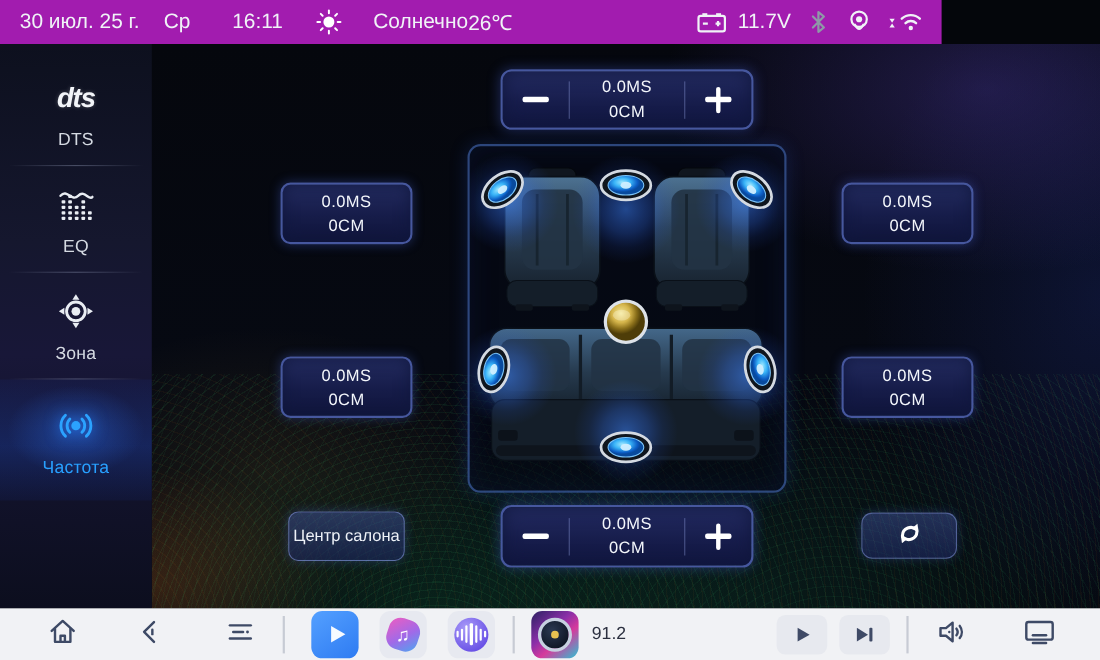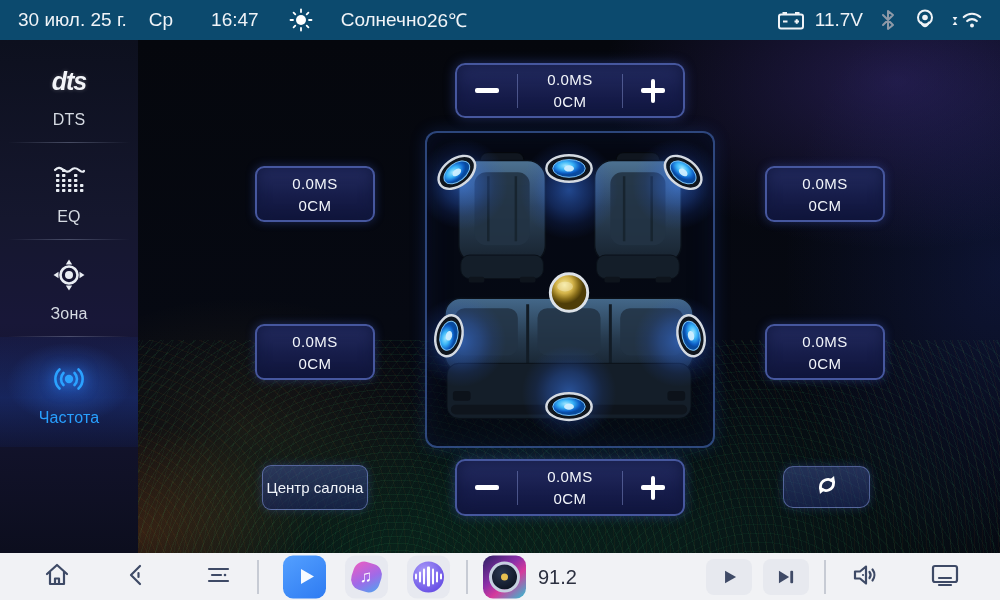--- a/index.html
+++ b/index.html
@@ -1,34 +1,34 @@
 <!DOCTYPE html>
 <html><head>
 <meta charset="utf-8">
 <style>
   html,body{margin:0;padding:0;}
   body{width:1000px;height:600px;overflow:hidden;background:#04060b;
        font-family:"Liberation Sans",sans-serif;-webkit-font-smoothing:antialiased;}
   .screen{position:relative;width:1000px;height:600px;background:#04060b;}
 
   
-  .statusbar{position:absolute;left:0;top:0;width:1000px;height:40px;background:#0c4a6e;
+  .statusbar{position:absolute;left:0;top:0;width:856px;height:40px;background:#a21caf;
     display:flex;align-items:center;color:#f0f3f7;font-size:19px;z-index:5;}
   .sb-left{display:flex;align-items:center;padding-left:18px;}
   .sb-right{margin-left:auto;display:flex;align-items:center;padding-right:14px;}
   .sb-date{margin-right:22px;} .sb-day{margin-right:38px;} .sb-time{margin-right:30px;}
   .sb-sun{margin-right:28px;display:flex;} .sb-cond{}
   .sb-batt{margin-right:9px;display:flex;} .sb-volt{margin-right:15px;}
   .sb-bt{margin-right:14px;display:flex;} .sb-loc{margin-right:12px;display:flex;}
   .sb-wifi{display:flex;}
 
   
   .sidebar{position:absolute;left:0;top:40px;width:138px;height:513px;z-index:4;
     background:linear-gradient(180deg,#0d101e 0%,#15172e 35%,#181738 55%,#0c0e1e 100%);
-    display:flex;flex-direction:column;padding-top:6px;box-sizing:border-box;}
+    display:flex;flex-direction:column;padding-top:14px;box-sizing:border-box;}
   .side-item{height:97px;display:flex;flex-direction:column;align-items:center;justify-content:center;
     gap:9px;position:relative;cursor:pointer;}
   .side-item:not(:last-child)::after{content:"";position:absolute;bottom:0;left:8px;right:8px;height:1px;
     background:linear-gradient(90deg,transparent,rgba(170,180,210,.35),transparent);}
   .side-item:last-child{height:110px;}
   .side-icon{height:42px;display:flex;align-items:center;justify-content:center;}
   .side-label{font-size:16px;color:#d5dae2;letter-spacing:.2px;}
   .side-item.active{background:
      radial-gradient(80px 52px at 50% 42%, rgba(45,120,255,.38), transparent 78%),
      linear-gradient(180deg, rgba(25,60,170,.10), rgba(30,85,220,.26) 55%, rgba(18,45,130,.14));}
@@ -99,33 +99,33 @@
     display:flex;align-items:center;justify-content:center;}
   .music-blob span{transform:rotate(-18deg);color:#fff;font-size:17px;}
   .voice-circle{width:31px;height:31px;border-radius:50%;
     background:radial-gradient(circle at 35% 30%,#a89af8,#6a52e6 75%);
     display:flex;align-items:center;justify-content:center;gap:2px;}
   .voice-circle i{display:block;width:2.2px;background:#fff;border-radius:1px;}
   .app-radio{background:linear-gradient(140deg,#2c2162 0%,#8a2fa8 40%,#d63a9c 62%,#2bc4d4 100%);position:relative;overflow:hidden;}
   .radio-ring{width:25px;height:25px;border-radius:50%;border:3px solid #c6d0e0;
     background:radial-gradient(circle at 40% 35%,#2b3852,#0d1422 80%);display:flex;align-items:center;justify-content:center;}
   .radio-dot{width:7px;height:7px;border-radius:50%;background:#e8c050;}
-  .freq{font-size:20px;color:#2c3040;}
+  .freq{font-size:16px;color:#2c3040;}
   .media-btn{width:46px;height:36px;border-radius:8px;background:#e7e9ef;display:flex;align-items:center;justify-content:center;cursor:pointer;}
 </style>
 </head>
 <body>
 
 <div class="screen">
 
   <div class="statusbar">
     <div class="sb-left">
       <span class="sb-date">30 июл. 25 г.</span>
       <span class="sb-day">Ср</span>
-      <span class="sb-time">16:47</span>
+      <span class="sb-time">16:11</span>
       <span class="sb-sun">
         <svg width="24" height="24" viewBox="0 0 24 24">
           <circle cx="12" cy="12" r="5" fill="#fff"></circle>
           <g stroke="#fff" stroke-width="1.8" stroke-linecap="round">
             <line x1="12" y1="1.5" x2="12" y2="4"></line>
               <line x1="12" y1="20" x2="12" y2="22.5"></line>
             <line x1="1.5" y1="12" x2="4" y2="12"></line>
               <line x1="20" y1="12" x2="22.5" y2="12"></line>
             <line x1="4.6" y1="4.6" x2="6.3" y2="6.3"></line>
               <line x1="17.7" y1="17.7" x2="19.4" y2="19.4"></line>

